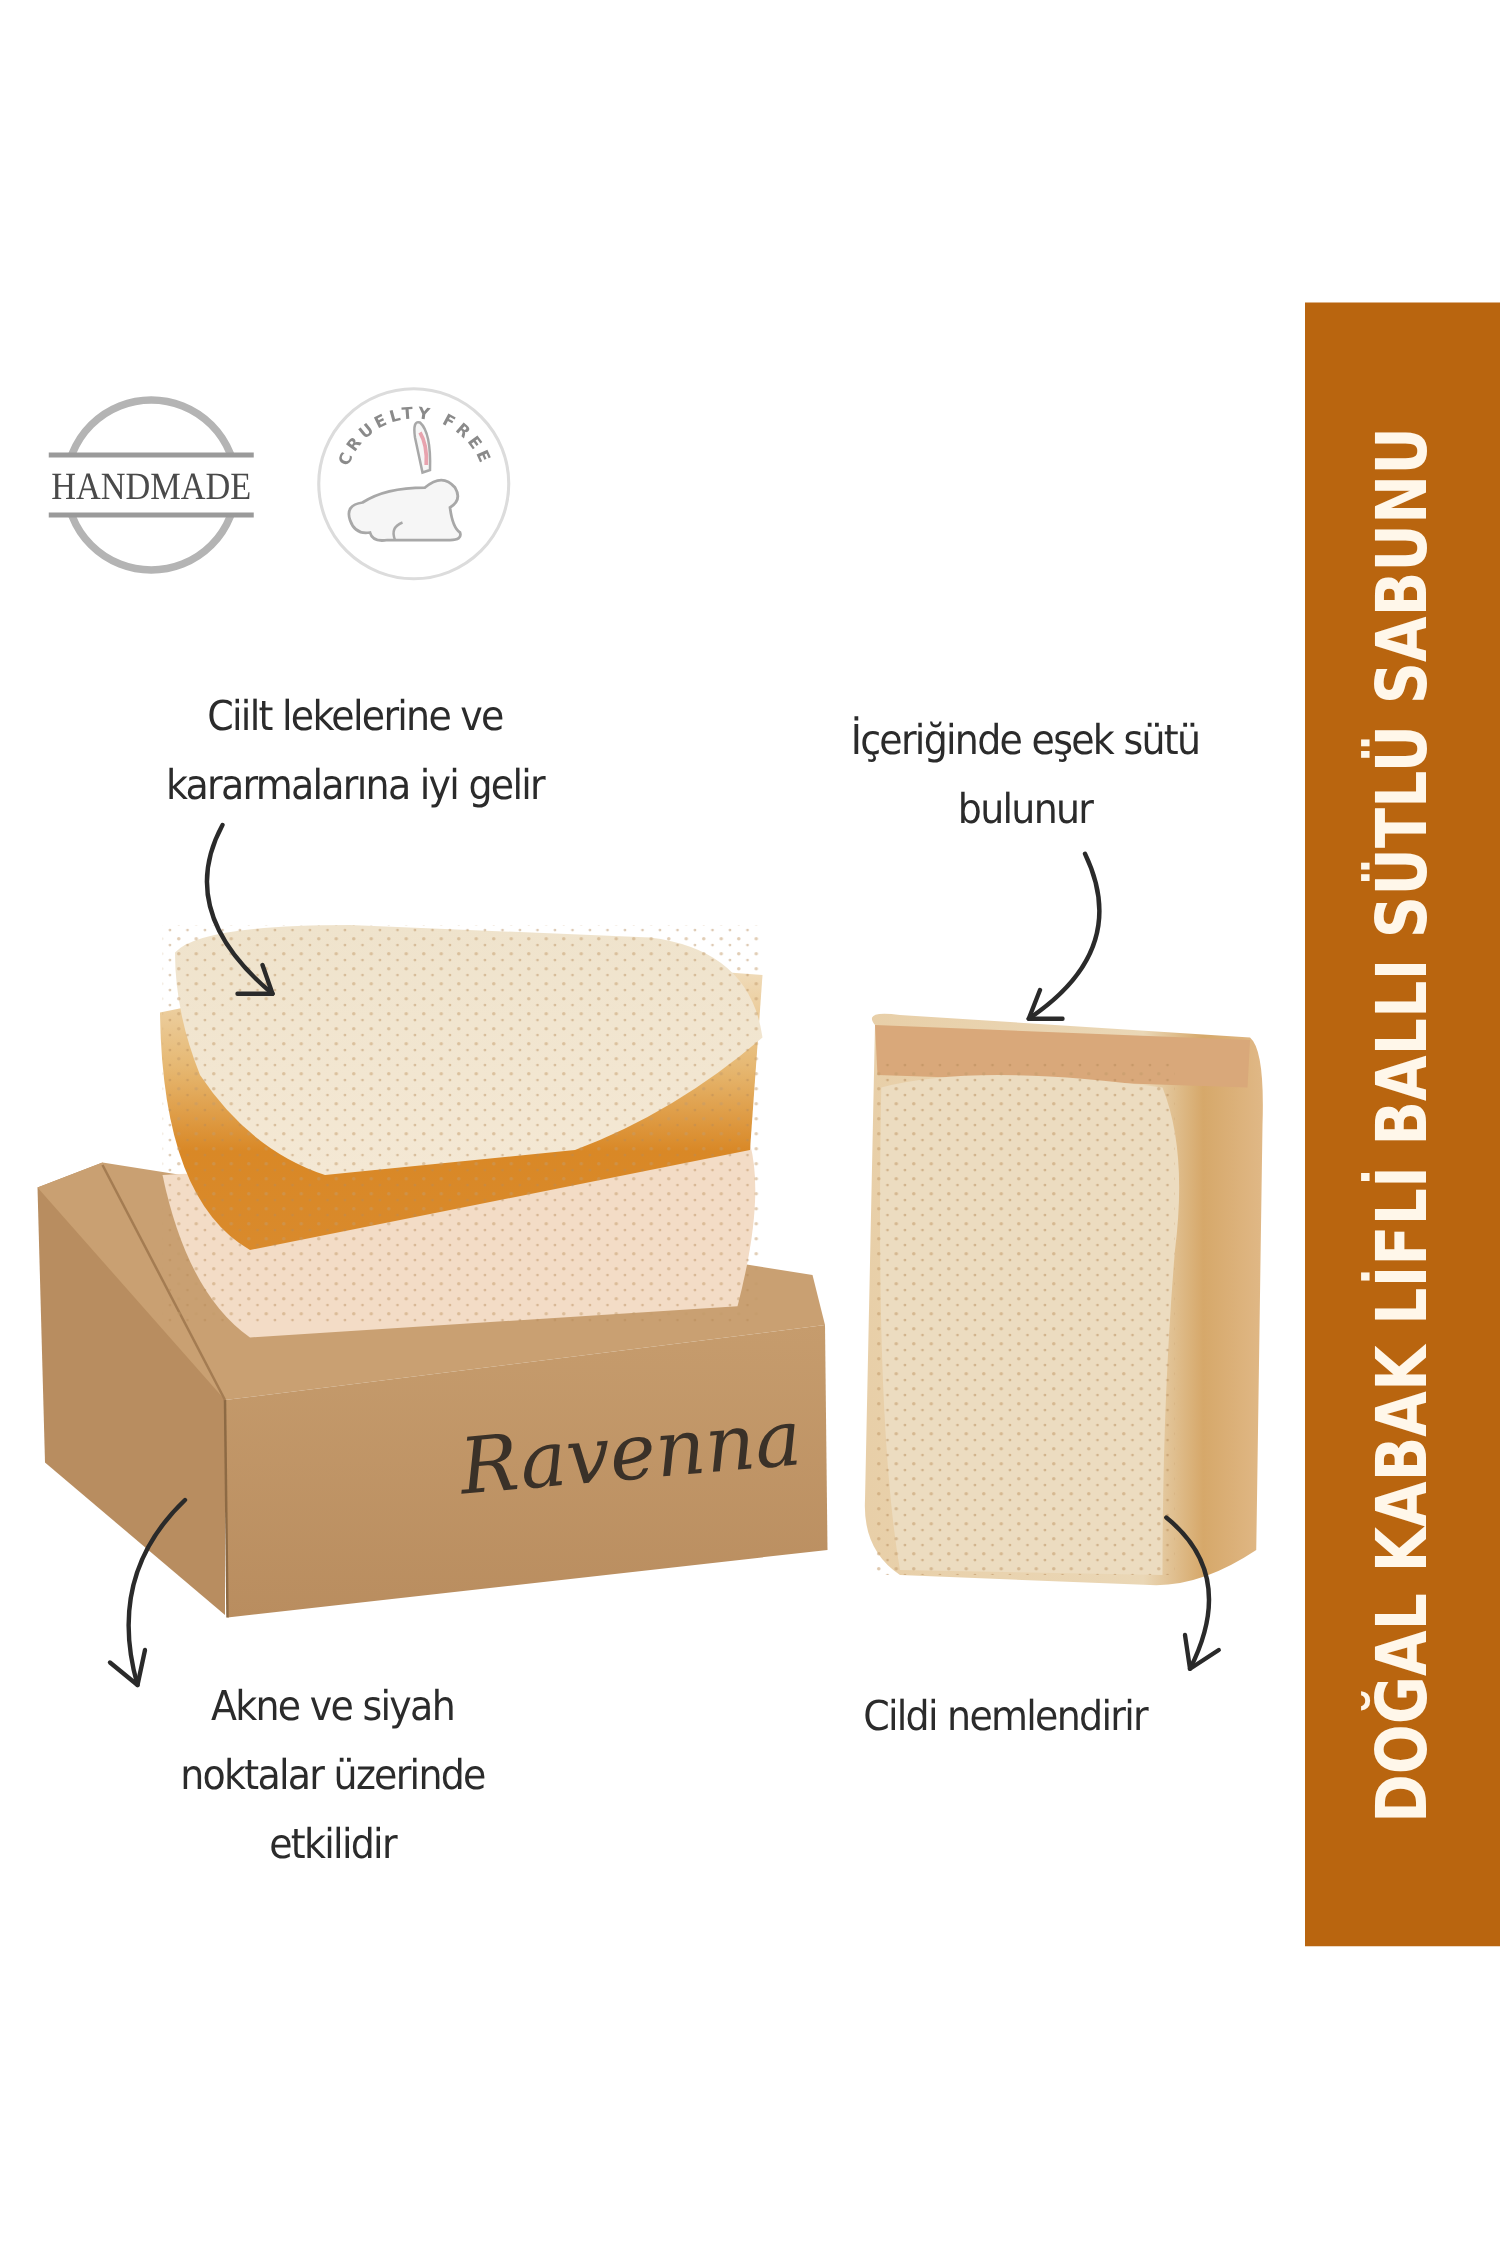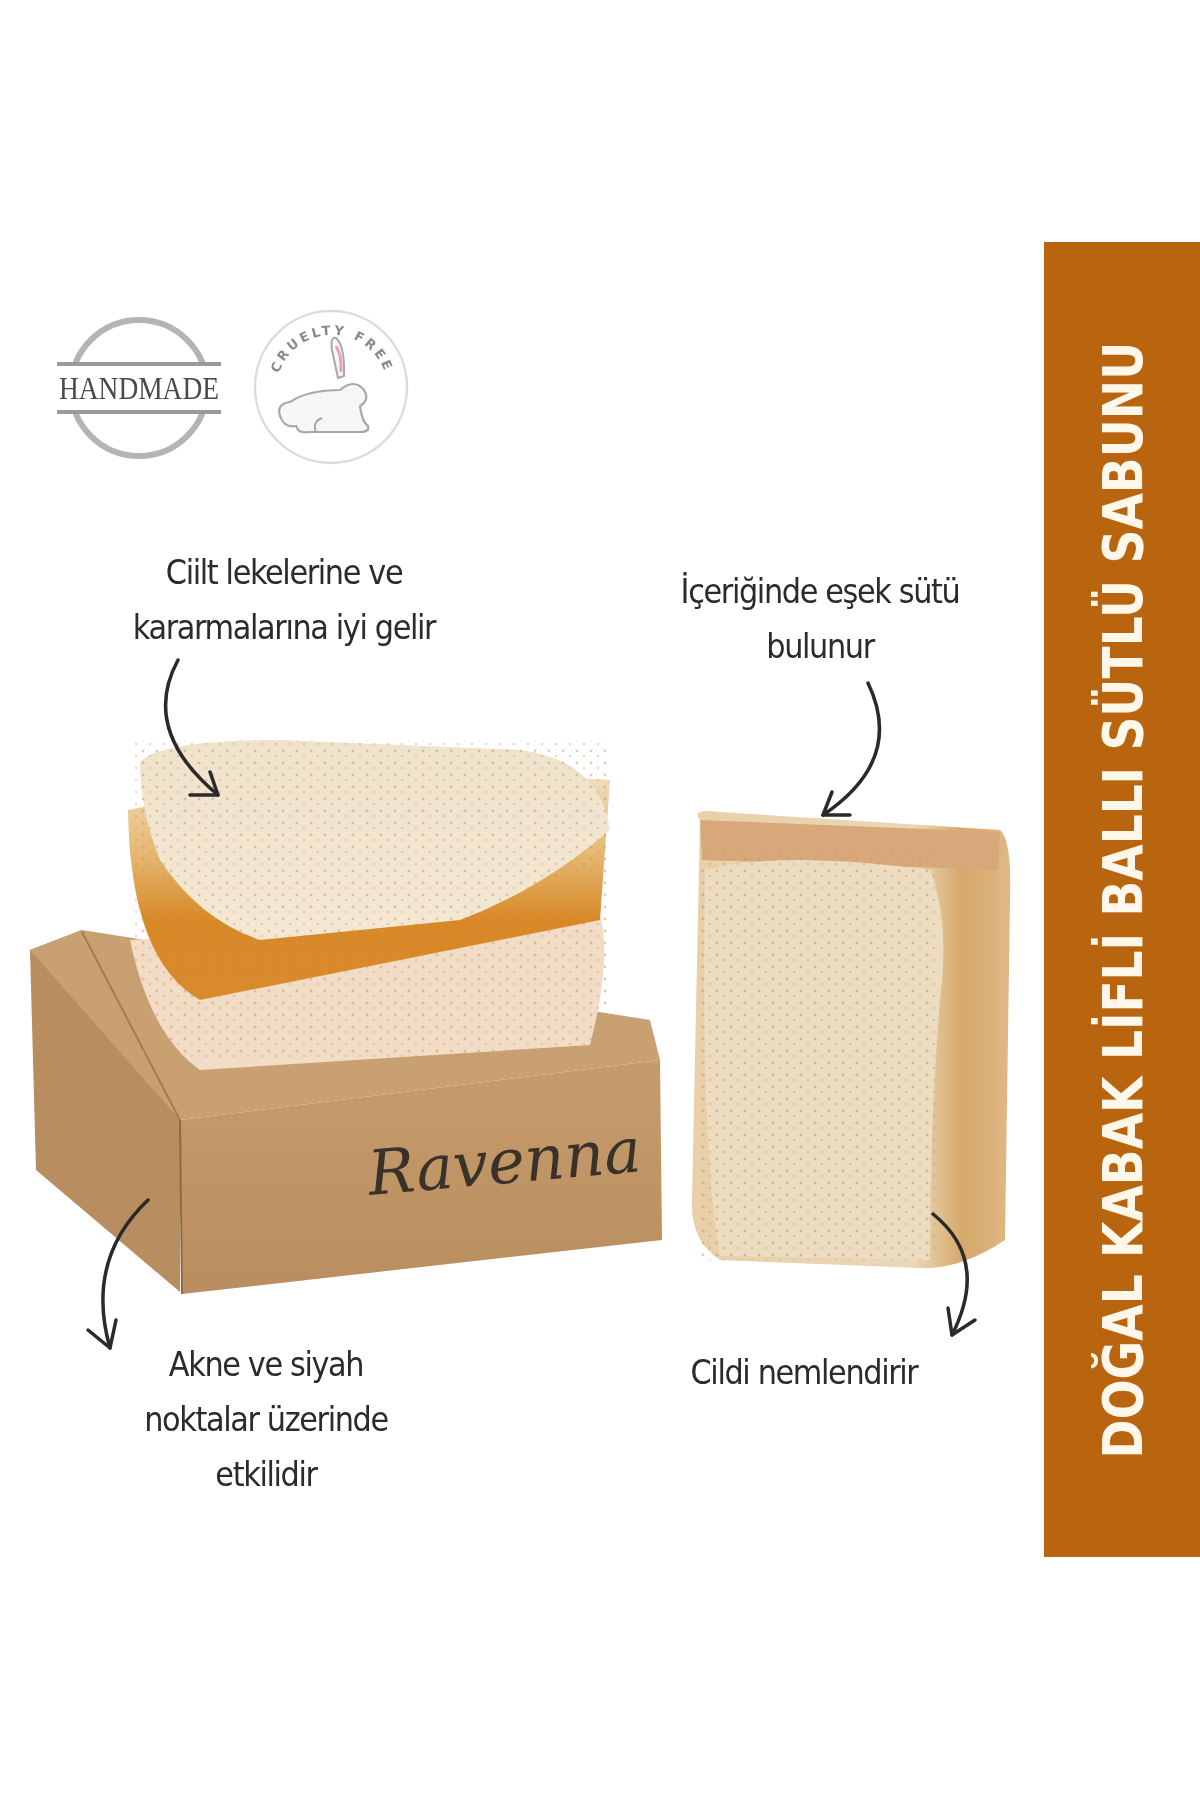--- a/index.html
+++ b/index.html
@@ -4,21 +4,21 @@
   <style>
     html, body { margin: 0; padding: 0; }
     body {
       width: 1200px; height: 1800px; position: relative; overflow: hidden;
       background: #ffffff;
       font-family: "DejaVu Sans", sans-serif;
     }
     .abs { position: absolute; }
 
     
-    .badge-handmade { left: 55px; top: 308px; width: 168px; height: 160px; }
+    .badge-handmade { left: 37px; top: 308px; width: 168px; height: 160px; }
     .badge-cruelty { left: 250px; top: 306px; width: 162px; height: 162px; }
 
     
     .label {
       position: absolute; text-align: center; color: #2b2b2b;
       font-family: "DejaVu Sans", sans-serif;
       font-size: 33px; line-height: 55px; letter-spacing: -1.5px;
       white-space: nowrap;
       transform: scaleX(0.92);
     }

